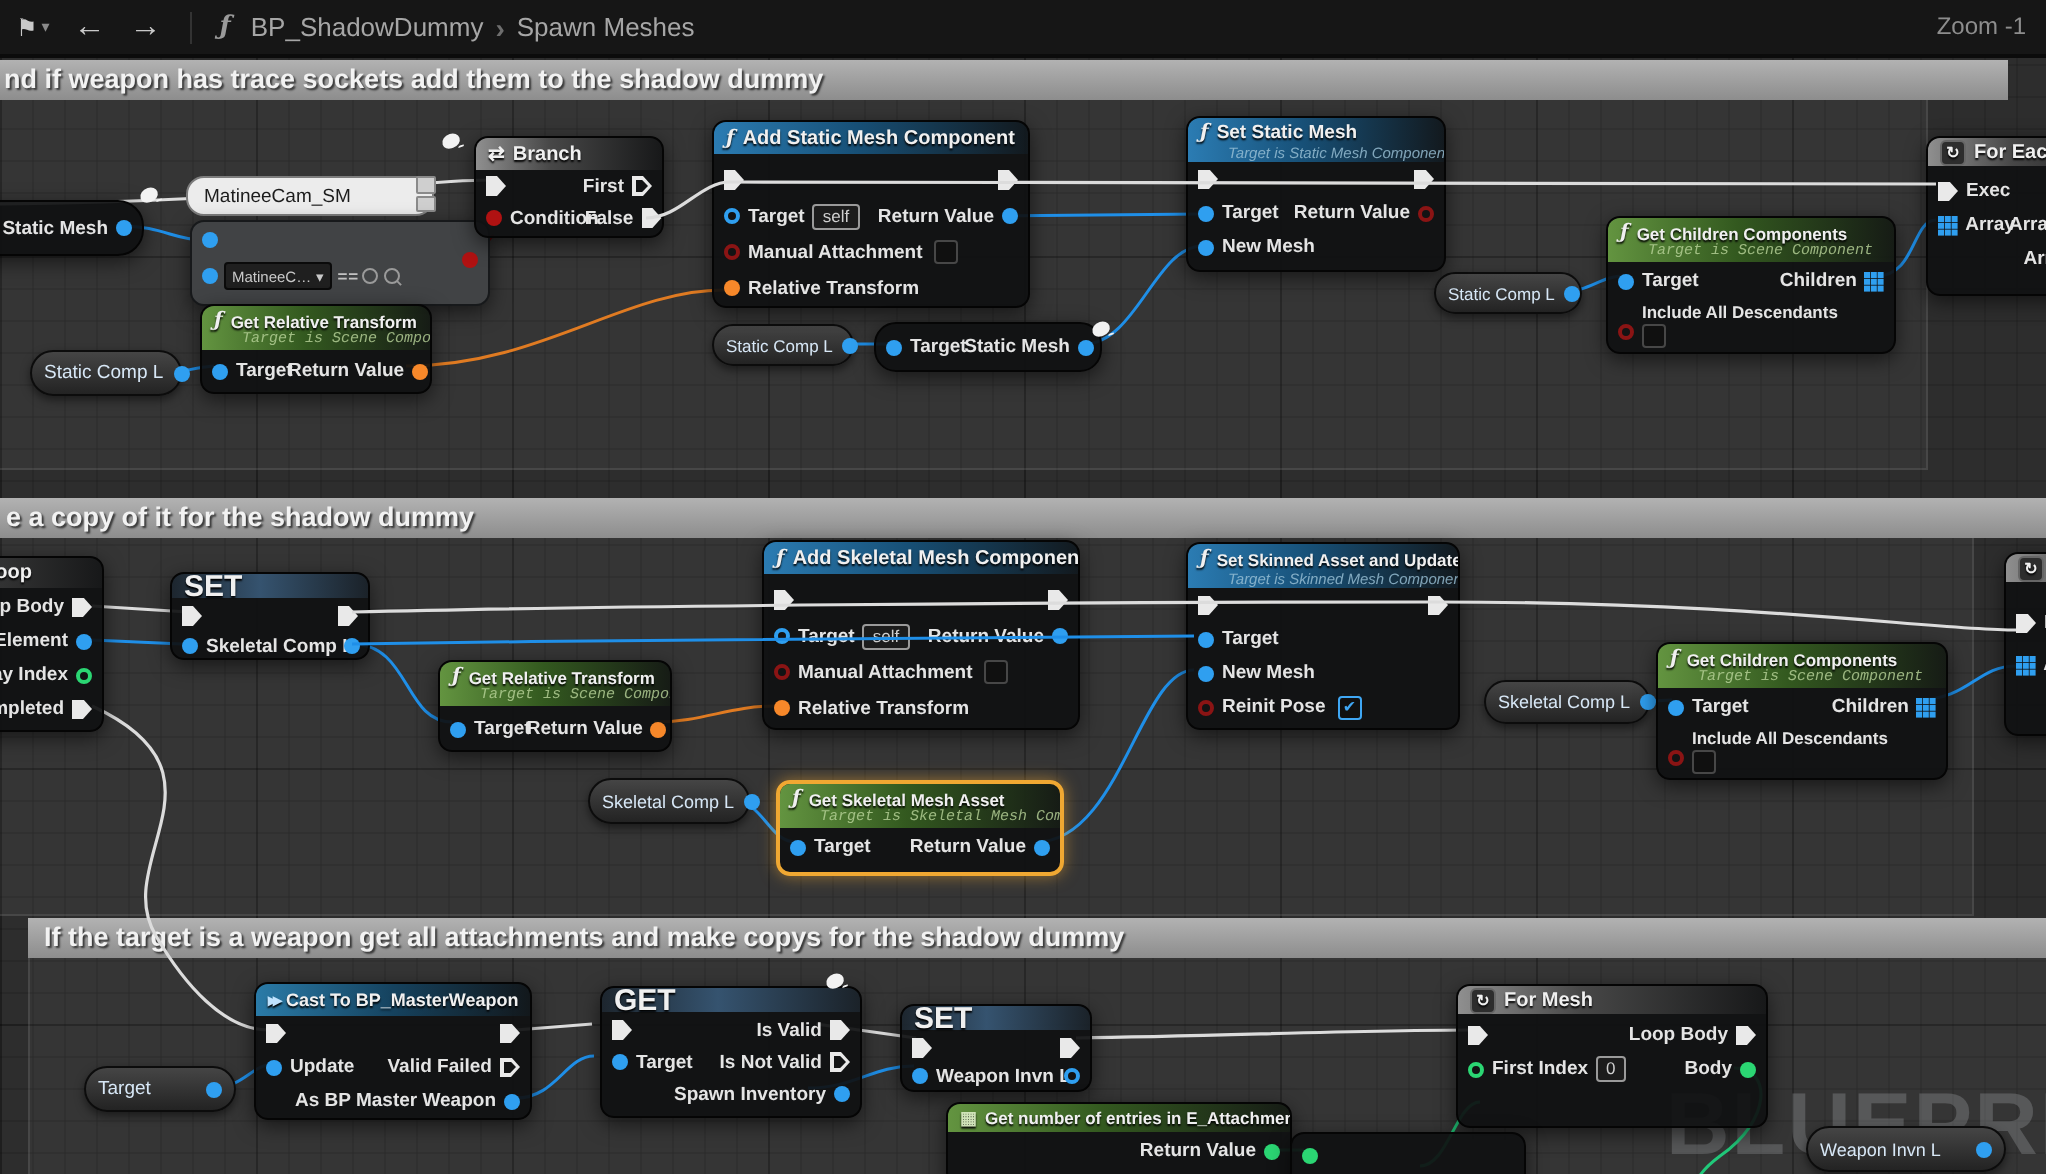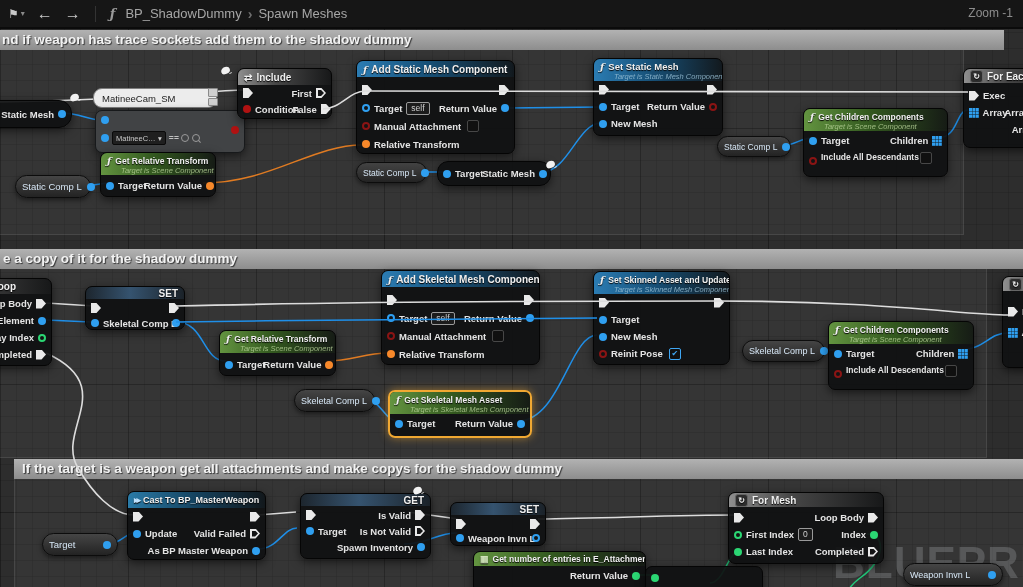--- a/index.html
+++ b/index.html
@@ -25,31 +25,31 @@
   .wm{position:absolute;left:833px;top:538px;font-size:44px;font-weight:800;letter-spacing:1px;color:rgba(225,230,235,.20);z-index:5;white-space:nowrap;}
   
   .node{position:absolute;background:rgba(16,17,18,.93);border:1px solid #050505;border-radius:7px;box-shadow:0 3px 10px rgba(0,0,0,.55);z-index:20;overflow:hidden;color:#e4e4e4;}
   .sel{border:2px solid #f0a832;box-shadow:0 0 8px rgba(240,168,50,.55);}
   .hd{display:flex;align-items:center;gap:4px;padding:0 6px;height:16px;font-weight:bold;font-size:10px;color:#f0f0f0;text-shadow:0 1px 1px #000;white-space:nowrap;}
   .hd2{padding:2px 6px 1px 6px;white-space:nowrap;}
   .hd2 .t{font-size:9.5px;font-weight:bold;color:#f0f0f0;text-shadow:0 1px 1px #000;display:flex;gap:4px;align-items:center;}
   .hd2 .st{font-size:7.5px;font-style:italic;opacity:.8;margin-left:14px;}
   .hblue{background:linear-gradient(90deg,#2b7cb3 0%,#175077 45%,rgba(23,80,119,.10) 100%);}
   .hgreen{background:linear-gradient(90deg,#639440 0%,#33591f 45%,rgba(51,89,31,.12) 100%);}
-  .hgreen .st{color:#b9d49a;}
+  .hgreen .st{color:#b9d49a;font-family:Liberation Mono, monospace;}
   .hblue .st{color:#9cc3d8;}
   .hgray{background:linear-gradient(90deg,#8f8f8f 0%,#474747 40%,rgba(70,70,70,.10) 100%);}
-  .hsg{background:linear-gradient(90deg,rgba(62,94,124,.25),#35536f 45%,rgba(62,94,124,.20));justify-content:flex-end;height:12px;font-size:10px;}
+  .hsg{background:linear-gradient(90deg,rgba(62,94,124,.25),#35536f 45%,rgba(62,94,124,.20));justify-content:flex-start;height:12px;font-size:15px;}
   .hcast{background:linear-gradient(90deg,#2a7ba8,#15425e 50%,rgba(21,66,94,.10));}
   .fni{font-family:"DejaVu Serif",serif;font-style:italic;font-size:10px;font-weight:bold;}
   .r{display:flex;align-items:center;justify-content:space-between;height:17px;padding:0 5px;font-size:9.5px;}
   .r16{height:16px;}.r14{height:14px;}
   .g{display:flex;align-items:center;gap:4px;min-width:0;}
   .lbl{white-space:nowrap;}
-  .col{display:flex;flex-direction:row;gap:1px;}
+  .col{display:flex;flex-direction:column;gap:1px;}
   
   .pe{width:10px;height:10px;flex:none;clip-path:polygon(0 0,55% 0,100% 50%,55% 100%,0 100%);background:#e9e9e9;position:relative;}
   .pe.h::after{content:"";position:absolute;left:1.5px;top:2px;width:6.5px;height:6px;clip-path:polygon(0 0,55% 0,100% 50%,55% 100%,0 100%);background:#131415;}
   .pc{width:8px;height:8px;border-radius:50%;background:currentColor;flex:none;}
   .pch{width:8px;height:8px;border-radius:50%;border:2px solid currentColor;box-sizing:border-box;background:transparent;flex:none;}
   .pgrid{width:2.6px;height:2.6px;background:currentColor;flex:none;margin-right:7px;margin-bottom:6px;
     box-shadow:3.4px 0 0 currentColor,6.8px 0 0 currentColor,0 3.4px 0 currentColor,3.4px 3.4px 0 currentColor,6.8px 3.4px 0 currentColor,0 6.8px 0 currentColor,3.4px 6.8px 0 currentColor,6.8px 6.8px 0 currentColor;}
   .cblue{color:#2f9ff0;}.corange{color:#f7882a;}.cmaroon{color:#8a1414;}.cred{color:#b01212;}.cgreen{color:#2bd673;}
   .vbox{border:1px solid #9a9a9a;background:#1c1c1c;color:#cfcfcf;font-size:8.5px;padding:0 4px;height:11px;line-height:11px;border-radius:2px;white-space:nowrap;}
   .cb{width:10px;height:10px;background:#101010;border:1px solid #474747;border-radius:2px;display:flex;align-items:center;justify-content:center;font-size:8px;color:#3fa7f4;flex:none;}
@@ -142,21 +142,21 @@
       <span class="eq">= =</span>
       <span class="ring"></span>
       <span class="ring mag"></span>
     </div>
     <i class="pc cred" style="position:absolute;right:5px;top:15px;"></i>
   </div>
 
   <div class="node" style="left:237px;top:68px;width:93px;height:49px;">
     <div class="hd hgray">
         <span>⇄</span>
-        <span>Include</span>
+        <span>Branch</span>
       </div>
     <div class="r r16">
         <span class="g">
           <i class="pe"></i>
         </span>
         <span class="g">
           <b class="lbl">First</b>
           <i class="pe h"></i>
         </span>
       </div>
@@ -681,32 +681,22 @@
           <i class="pe"></i>
         </span>
       </div>
     <div class="r">
         <span class="g">
           <i class="pch cgreen"></i>
           <b class="lbl">First Index</b>
           <span class="vbox">0</span>
         </span>
         <span class="g">
-          <b class="lbl">Index</b>
+          <b class="lbl">Body</b>
           <i class="pc cgreen"></i>
-        </span>
-      </div>
-    <div class="r">
-        <span class="g">
-          <i class="pc cgreen"></i>
-          <b class="lbl">Last Index</b>
-        </span>
-        <span class="g">
-          <b class="lbl">Completed</b>
-          <i class="pe h"></i>
         </span>
       </div>
   </div>
 
   <div class="node" style="left:473px;top:551px;width:171px;height:40px;">
     <div class="hd hgreen" style="height:14px;font-size:8.5px;">
         <span style="font-size:9px;color:#cfe3b8;">▦</span>
         <span>Get number of entries in E_AttachmentType</span>
       </div>
     <div class="r" style="margin-top:1px;">

